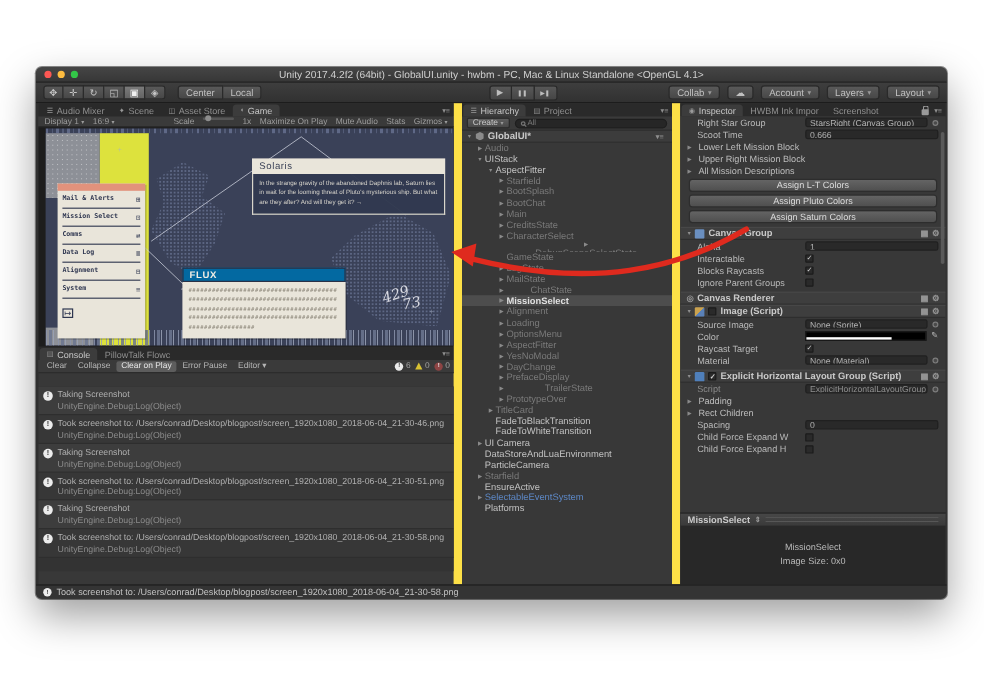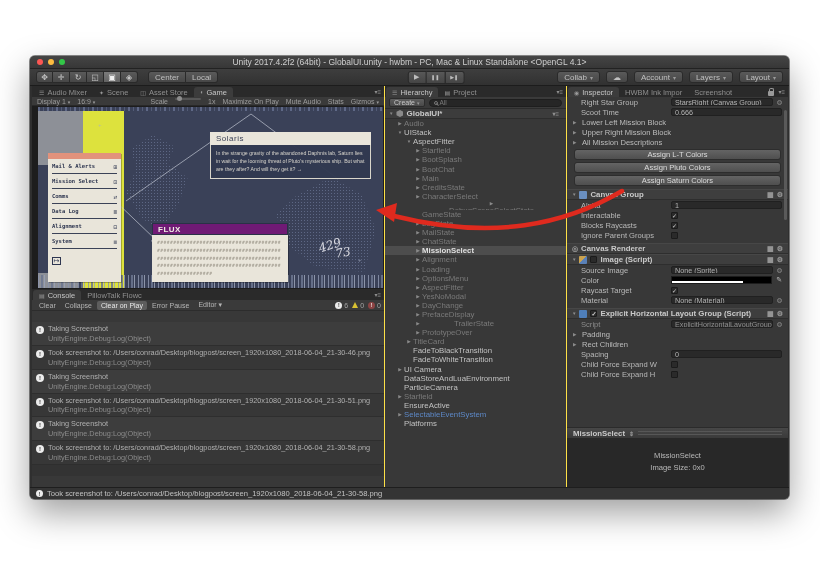--- a/index.html
+++ b/index.html
@@ -29,21 +29,21 @@
     color:#c0c0c0;font-size:8px;display:flex;align-items:center;gap:3px;border-radius:3px;}
   .ddbtn .car{font-size:6px;color:#9a9a9a;}
   .playgrp{position:absolute;left:50%;transform:translateX(-4%);display:flex;}
   .playbtn{width:19px;height:13px;background:linear-gradient(#585858,#454545);border:1px solid #292929;
     border-left-width:0;color:#bdbdbd;font-size:7px;display:flex;align-items:center;justify-content:center;}
   .playbtn:first-child{border-left-width:1px;border-radius:3px 0 0 3px;}
   .playbtn:last-child{border-radius:0 3px 3px 0;}
   .rightgrp{margin-left:auto;display:flex;gap:6px;align-items:center;}
   
   .main{position:absolute;left:0;top:30px;right:0;bottom:12px;background:#2f2f2f;}
-  .panel{position:absolute;top:0;bottom:0;background:#383838;border-right:1px solid #fde047;}
+  .panel{position:absolute;top:0;bottom:0;background:#383838;border-right:7px solid #fde047;}
   .tabstrip{height:11px;background:#2a2a2a;display:flex;align-items:flex-end;padding-left:1px;position:relative;}
   .tab{height:10px;padding:0 6px;display:flex;align-items:center;gap:3px;font-size:7.5px;color:#8f8f8f;
     border-radius:3px 3px 0 0;white-space:nowrap;}
   .tab.active{background:#3c3c3c;color:#c6c6c6;}
   .tabicon{font-size:6px;color:#9a9a9a;}
   .pmenu{margin-left:auto;margin-right:3px;font-size:6px;color:#8f8f8f;align-self:center;}
   
   .gtb{height:9px;background:#3a3a3a;border-bottom:1px solid #292929;display:flex;align-items:center;
     gap:7px;padding:0 5px;font-size:7px;color:#9d9d9d;white-space:nowrap;}
   .gtb .car{font-size:5px;}
@@ -69,21 +69,21 @@
     font-family:"DejaVu Sans Mono",monospace;font-size:5.5px;font-weight:bold;color:#2e3650;}
   .menu-item .micon{margin-left:auto;font-size:6px;font-weight:normal;}
   .exit-row{margin:8px 4px 0;}
   .exit-icon{font-size:7px;color:#2e3650;border:1px solid #2e3650;width:9px;height:8px;display:flex;
     align-items:center;justify-content:center;}
   .gv-solaris{position:absolute;left:172px;top:25px;width:161px;}
   .sol-head{height:13px;background:#e9e5da;color:#3b4257;font-size:8px;display:flex;align-items:center;padding:0 6px;letter-spacing:.5px;}
   .sol-body{background:rgba(49,57,80,.97);border:1px solid #d9d6cb;border-top:none;color:#d8d5cc;
     font-size:5.2px;line-height:1.55;padding:4px 5px 5px;}
   .gv-flux{position:absolute;left:114px;top:116px;width:136px;}
-  .flux-head{height:12px;background:#701a75;border:1px solid #2a3146;color:#f0ede4;font-weight:bold;
+  .flux-head{height:12px;background:#0369a1;border:1px solid #2a3146;color:#f0ede4;font-weight:bold;
     font-size:8px;display:flex;align-items:center;padding:0 5px;letter-spacing:.5px;}
   .flux-body{background:#e9e5da;padding:4px 5px;box-shadow:1px 1px 0 rgba(0,0,0,.25);}
   .flux-row{font-family:"DejaVu Sans Mono",monospace;font-size:4.6px;line-height:1.7;color:#8d877a;letter-spacing:.5px;white-space:nowrap;overflow:hidden;}
   .gv-barcode{position:absolute;left:0;top:168px;width:100%;height:13px;opacity:.85;
     background:repeating-linear-gradient(90deg,#8a93ab 0 1px,transparent 1px 3px,#6c7690 3px 5px,transparent 5px 6px,#9aa2b6 6px 7px,transparent 7px 10px);}
   .gv-scribble{position:absolute;left:282px;top:132px;transform:rotate(-18deg);color:#e9e9ef;
     font-family:"DejaVu Serif",serif;font-style:italic;font-size:12px;line-height:.9;opacity:.9;}
   .gv-scribble .s2{display:block;margin-left:14px;transform:rotate(8deg);}
   
   .ctabs{height:11px;}
@@ -518,21 +518,21 @@
             <div class="trow inactive" style="padding-left: 29px;">
               <span class="arr">▶</span>
               <span>LogState</span>
             </div>
 
             <div class="trow inactive" style="padding-left: 29px;">
               <span class="arr">▶</span>
               <span>MailState</span>
             </div>
 
-            <div class="trow inactive" style="padding-left: 29px;">
+            <div class="trow inactive" style="padding-left: 29px; gap: 20px;">
               <span class="arr">▶</span>
               <span>ChatState</span>
             </div>
 
             <div class="trow selected" style="padding-left: 29px;">
               <span class="arr">▶</span>
               <span>MissionSelect</span>
             </div>
 
             <div class="trow inactive" style="padding-left: 29px;">

